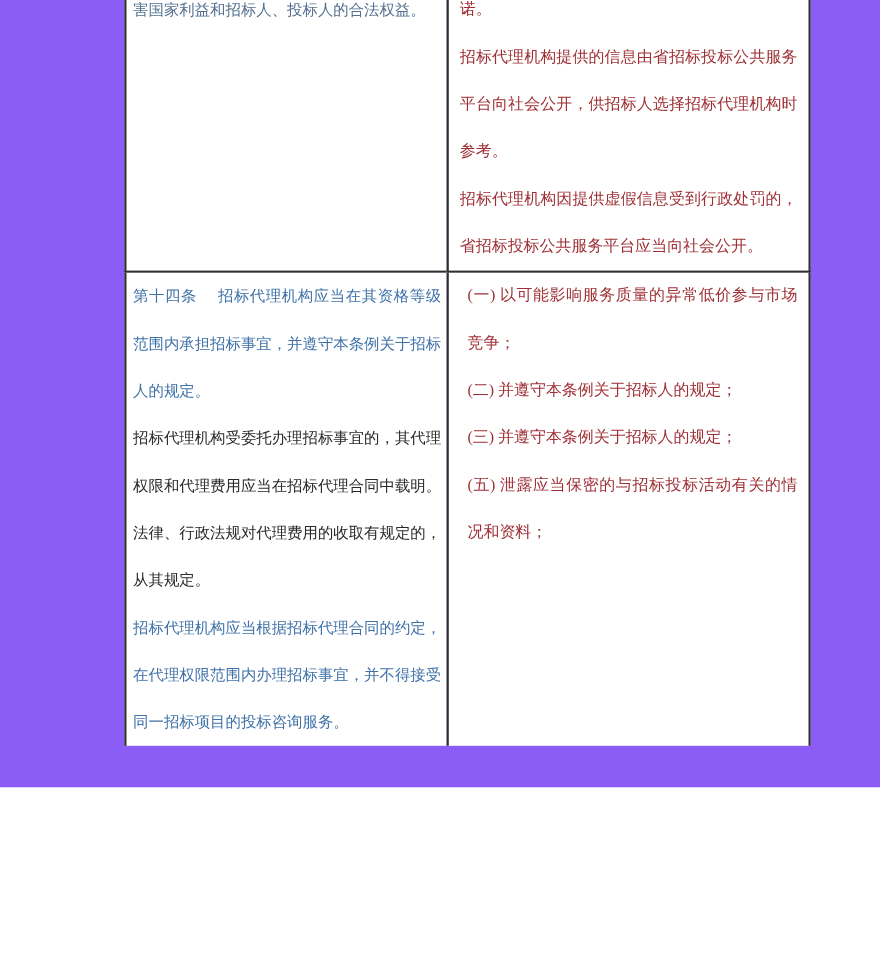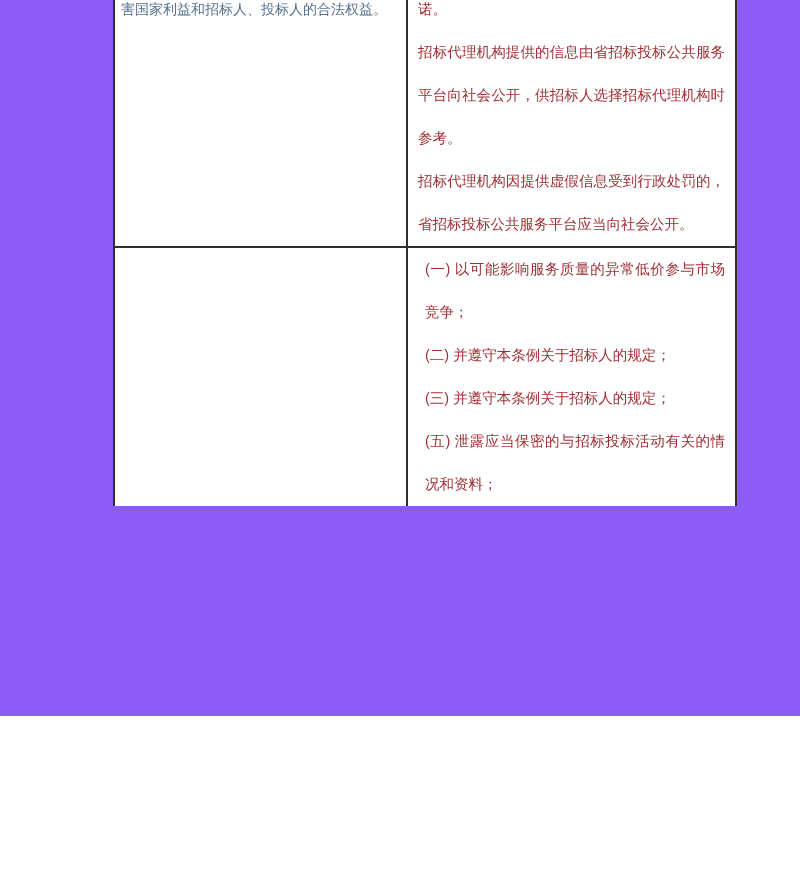--- a/index.html
+++ b/index.html
@@ -17,37 +17,40 @@
     background:#ffffff;
   }
   .cell.c-right{border-right:2px solid var(--border,#2f2f2f);}
   .cell.row1{border-bottom:2px solid var(--border,#2f2f2f);}
   .cell.c-left{font-size:14px;padding:0 5px 0 6px;}
   .cell.c-right{font-size:14.5px;padding:0 10px;}
   .para{
     margin:0;line-height:43px;text-align:justify;
     overflow-wrap:break-word;word-break:normal;
   }
-  .para.indent{padding-left:7px;}
+  .para.indent{padding-left:7px;font-family:Liberation Serif, serif;}
   .seg{white-space:pre-wrap;}
 </style>
 </head>
 <body>
 
 <div class="page">
   <div class="doc-table">
     <div class="cell c-left row1">
         <p class="para"><span class="seg" style="color: rgb(83, 112, 142);">害国家利益和招标人、投标人的合法权益。</span></p>
       </div>
     <div class="cell c-right row1">
         <p class="para"><span class="seg" style="color: rgb(158, 47, 52);">诺。</span></p>
         <p class="para"><span class="seg" style="color: rgb(158, 47, 52);">招标代理机构提供的信息由省招标投标公共服务平台向社会公开，供招标人选择招标代理机构时参考。</span></p>
         <p class="para"><span class="seg" style="color: rgb(158, 47, 52);">招标代理机构因提供虚假信息受到行政处罚的，省招标投标公共服务平台应当向社会公开。</span></p>
       </div>
     <div class="cell c-left">
+        <p class="para"><span class="seg" style="color: rgb(64, 114, 168);">第十四条　 招标代理机构应当在其资格等级范围内承担招标事宜，并遵守本条例关于招标人的规定。</span></p>
+        <p class="para"><span class="seg" style="color: rgb(42, 42, 42);">招标代理机构受委托办理招标事宜的，其代理权限和代理费用应当在招标代理合同中载明。法律、行政法规对代理费用的收取有规定的，从其规定。</span></p>
+        <p class="para"><span class="seg" style="color: rgb(64, 114, 168);">招标代理机构应当根据招标代理合同的约定，在代理权限范围内办理招标事宜，并不得接受同一招标项目的投标咨询服务。</span></p>
       </div>
     <div class="cell c-right">
         <p class="para indent"><span class="seg" style="color: rgb(158, 47, 52);">(一) 以可能影响服务质量的异常低价参与市场竞争；</span></p>
         <p class="para indent"><span class="seg" style="color: rgb(158, 47, 52);">(二) 并遵守本条例关于招标人的规定；</span></p>
         <p class="para indent"><span class="seg" style="color: rgb(158, 47, 52);">(三) 并遵守本条例关于招标人的规定；</span></p>
         <p class="para indent"><span class="seg" style="color: rgb(158, 47, 52);">(五) 泄露应当保密的与招标投标活动有关的情况和资料；</span></p>
       </div>
   </div>
 </div>
 

